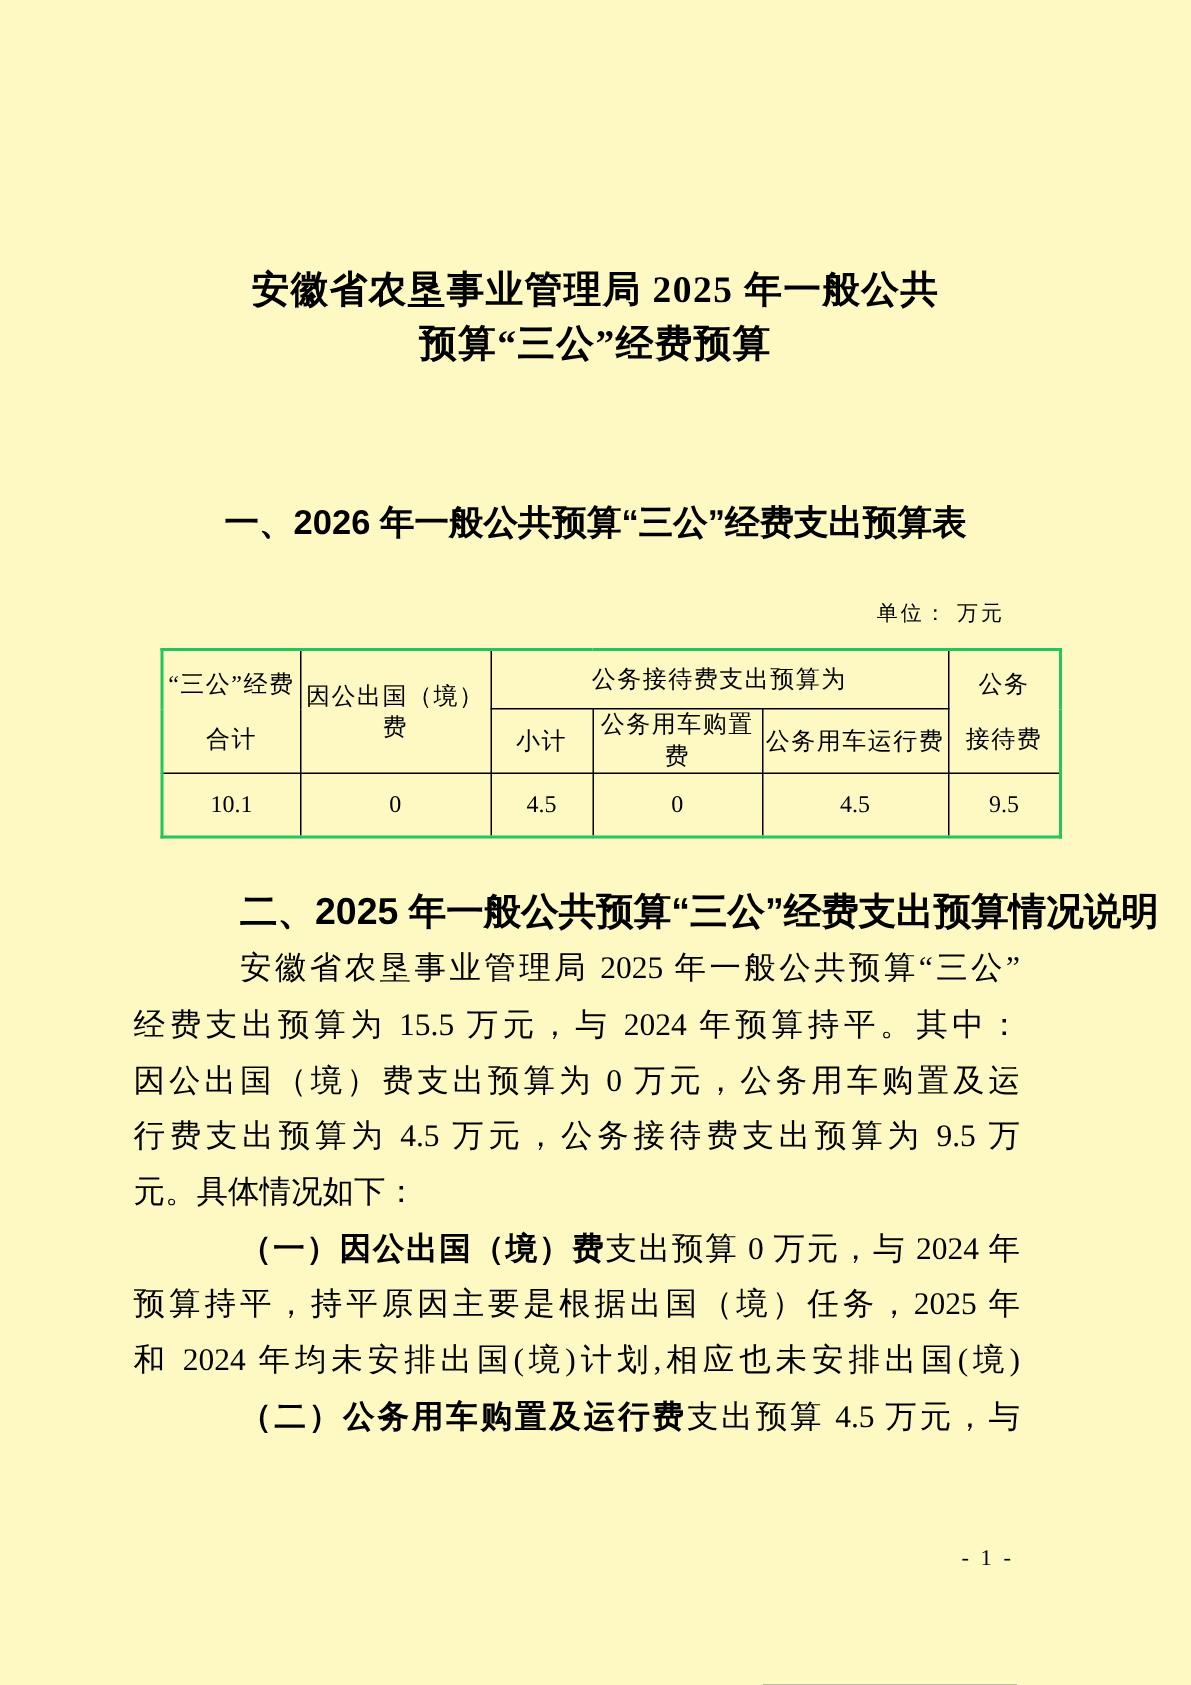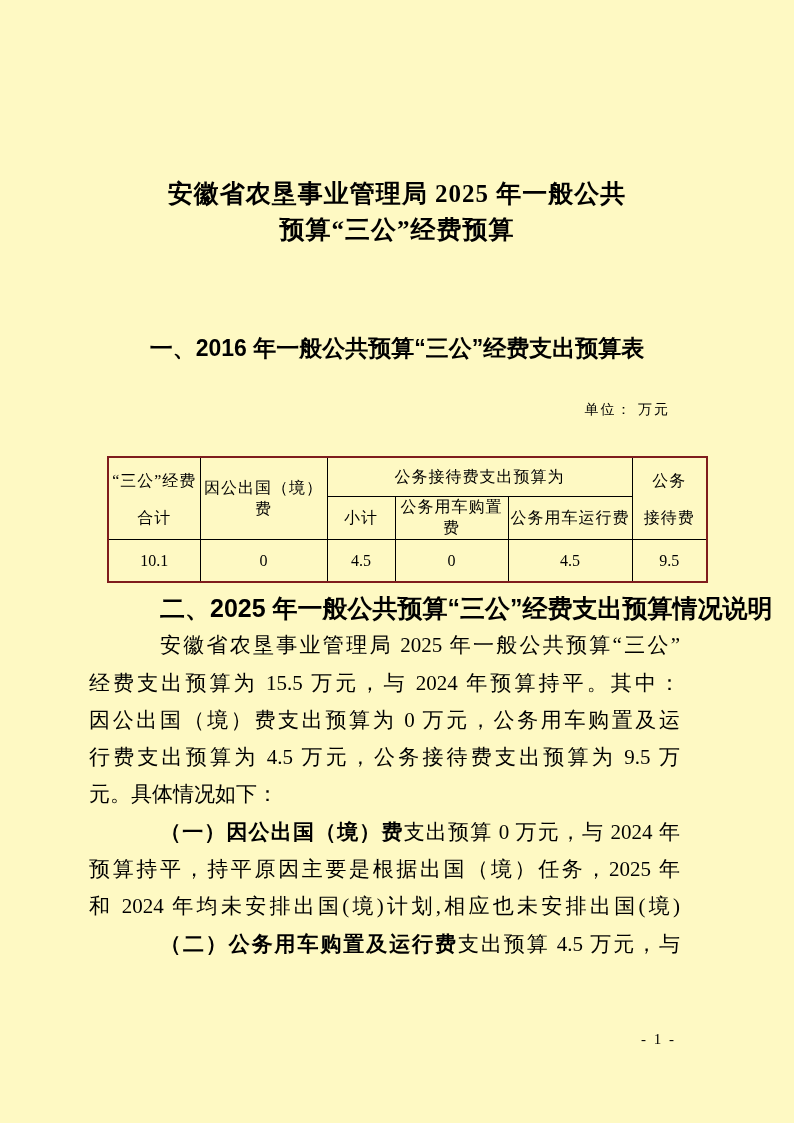--- a/index.html
+++ b/index.html
@@ -37,25 +37,25 @@
   
   .unit-label {
     position:absolute; top:399px; right:124px;
     font-size:14px;
     line-height:22px;
     letter-spacing:2px;
   }
 
   
   .budget-table {
-    position:absolute; left:107px; top:456px;
+    position:absolute; left:107px; top:432px;
     width:599px;
     border-collapse:collapse;
     table-layout:fixed;
-    border:2px solid #7f1d1d;
+    border:2px solid #22c55e;
   }
   .budget-table td {
     border:1px solid #000;
     text-align:center;
     vertical-align:middle;
     padding:0;
     font-size:16px;
     letter-spacing:1px;
     overflow:hidden;
   }
@@ -90,21 +90,21 @@
 </head>
 <body>
 
 <div class="page">
 
   <div class="doc-title">
     <div>安徽省农垦事业管理局 2025 年一般公共</div>
     <div>预算“三公”经费预算</div>
   </div>
 
-  <div class="s1-heading">一、2016 年一般公共预算“三公”经费支出预算表</div>
+  <div class="s1-heading">一、2026 年一般公共预算“三公”经费支出预算表</div>
 
   <div class="unit-label">单位： 万元</div>
 
   <table class="budget-table">
     <colgroup>
       <col style="width:92px">
       <col style="width:127px">
       <col style="width:68px">
       <col style="width:113px">
       <col style="width:124px">

